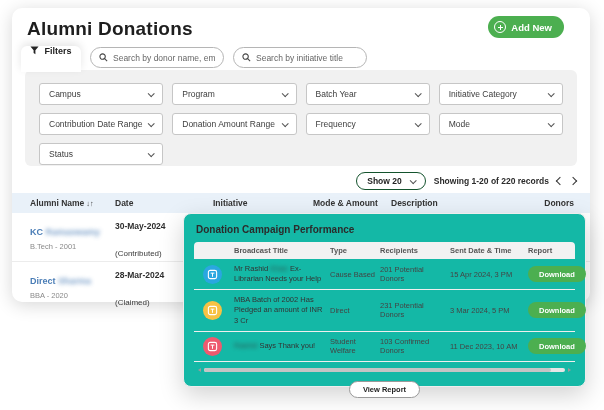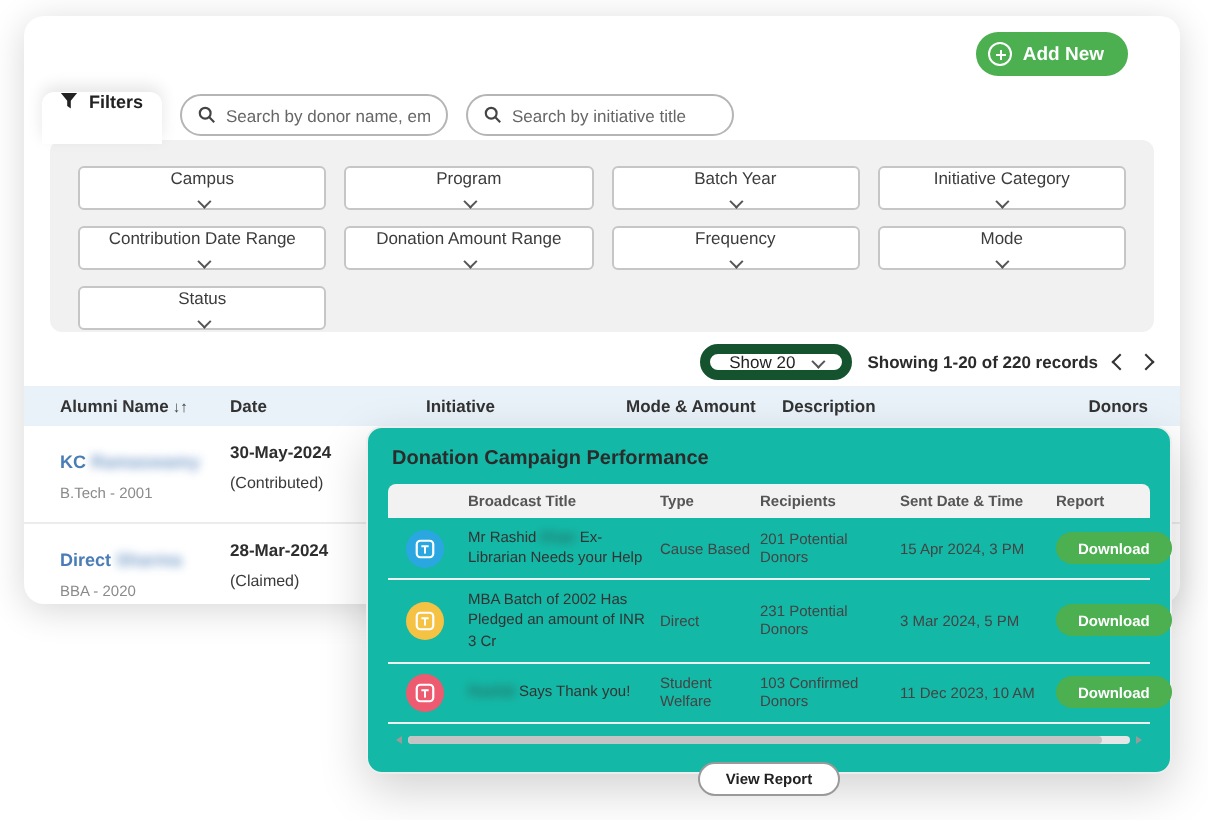--- a/index.html
+++ b/index.html
@@ -46,29 +46,29 @@
   
   .filter-panel{
     position:absolute; left:13px; top:62px; width:552px; height:96px;
     background:#f1f1f1; border-radius:6px; z-index:2;
     padding:13px 14px; display:grid; grid-template-columns:repeat(4,1fr);
     gap:8px 9px; align-content:start;
   }
   .dropdown{
     height:22px; background:#fff; border:1px solid #c6c6c6; border-radius:3px;
     display:flex; align-items:center; justify-content:space-between;
-    padding:0 9px; font-size:8.5px; color:#3c3c3c; cursor:pointer;flex-direction:column;
+    padding:0 9px; font-size:8.5px; color:#3c3c3c; cursor:pointer;
   }
   .chev{ width:5px; height:5px; border-right:1.3px solid #555; border-bottom:1.3px solid #555; transform:rotate(45deg) translateY(-1px); display:inline-block; }
 
   
   .list-controls{ position:absolute; left:0; right:14px; top:162px; height:22px; display:flex; align-items:center; justify-content:flex-end; gap:8px; }
   .show-pill{
-    height:18px; padding:0 10px; border:5px solid #14532d; border-radius:10px; background:#fff;
-    display:flex; align-items:center; gap:8px; font-size:8.5px; color:#222; font-weight:400; cursor:pointer;
+    height:18px; padding:0 10px; border:1px solid #14532d; border-radius:10px; background:#fff;
+    display:flex; align-items:center; gap:8px; font-size:8.5px; color:#222; font-weight:700; cursor:pointer;
   }
   .showing-text{ font-size:8.5px; color:#2b2b2b; font-weight:600; }
   .pager{ display:flex; gap:7px; align-items:center; }
   .pg-chev{ width:6px; height:6px; border-right:1.5px solid #333; border-bottom:1.5px solid #333; display:inline-block; cursor:pointer; }
   .pg-prev{ transform:rotate(135deg); } .pg-next{ transform:rotate(-45deg); }
 
   
   .tbl-head{
     position:absolute; left:0; right:0; top:185px; height:20px; background:#e9f1f9;
     display:grid; grid-template-columns:85px 98px 100px 78px 150px 1fr;
@@ -79,21 +79,21 @@
   .tbl-row{
     position:absolute; left:0; right:0; display:grid; grid-template-columns:85px 98px 1fr;
     padding:8px 16px 0 18px; align-items:start;
   }
   .row-1{ top:205px; height:49px; border-bottom:1px solid #ececec; }
   .row-2{ top:254px; height:40px; }
   .al-name{ font-size:9px; font-weight:700; color:#4a7db6; cursor:pointer; }
   .blurred{ filter:blur(2.3px); opacity:.75; }
   .al-sub{ font-size:7.5px; color:#8a8a8a; margin-top:3px; }
   .al-date{ font-size:8.5px; color:#2e2e2e; font-weight:600; }
-  .al-status{ font-size:8px; color:#3a3a3a; margin-top:6px; }
+  .al-status{ font-size:8px; color:#3a3a3a; margin-top:18px; }
 
   
   .campaign-panel{
     position:absolute; left:183px; top:213px; width:403px; height:174px;
     background:#14b8a6; border:1px solid #ededed; border-radius:8px; z-index:10;
     box-shadow:0 8px 24px rgba(0,0,0,.18); padding:9px 10px 6px 10px;
   }
   .cp-title{ font-size:10px; font-weight:700; color:#2b2b2b; margin:1px 0 7px 2px; }
   .cp-grid{ display:grid; grid-template-columns:34px 96px 50px 70px 78px 1fr; align-items:center; }
   .cp-head{ background:#f2f2f2; border-radius:4px 4px 0 0; height:17px; font-size:7.5px; font-weight:600; color:#555; padding:0 6px; }
@@ -116,20 +116,21 @@
     background:#fff; border:1px solid #9a9a9a; border-radius:10px;
     font-size:7.5px; color:#222; font-weight:600; cursor:pointer;
     font-family:"Liberation Sans", sans-serif;
   }
 </style>
 </head>
 <body>
 
 <div class="main-window">
 
+  <div class="page-title">Alumni Donations</div>
 
   <button class="add-new-btn">
     <span class="plus-circle"></span>
     <span>Add New</span>
   </button>
 
   <div class="filters-tab">
     <svg width="9" height="9" viewBox="0 0 10 10">
       <path d="M0.5 0.5 H9.5 L6 4.8 V9.2 L4 7.8 V4.8 Z" fill="#222"></path>
     </svg>

